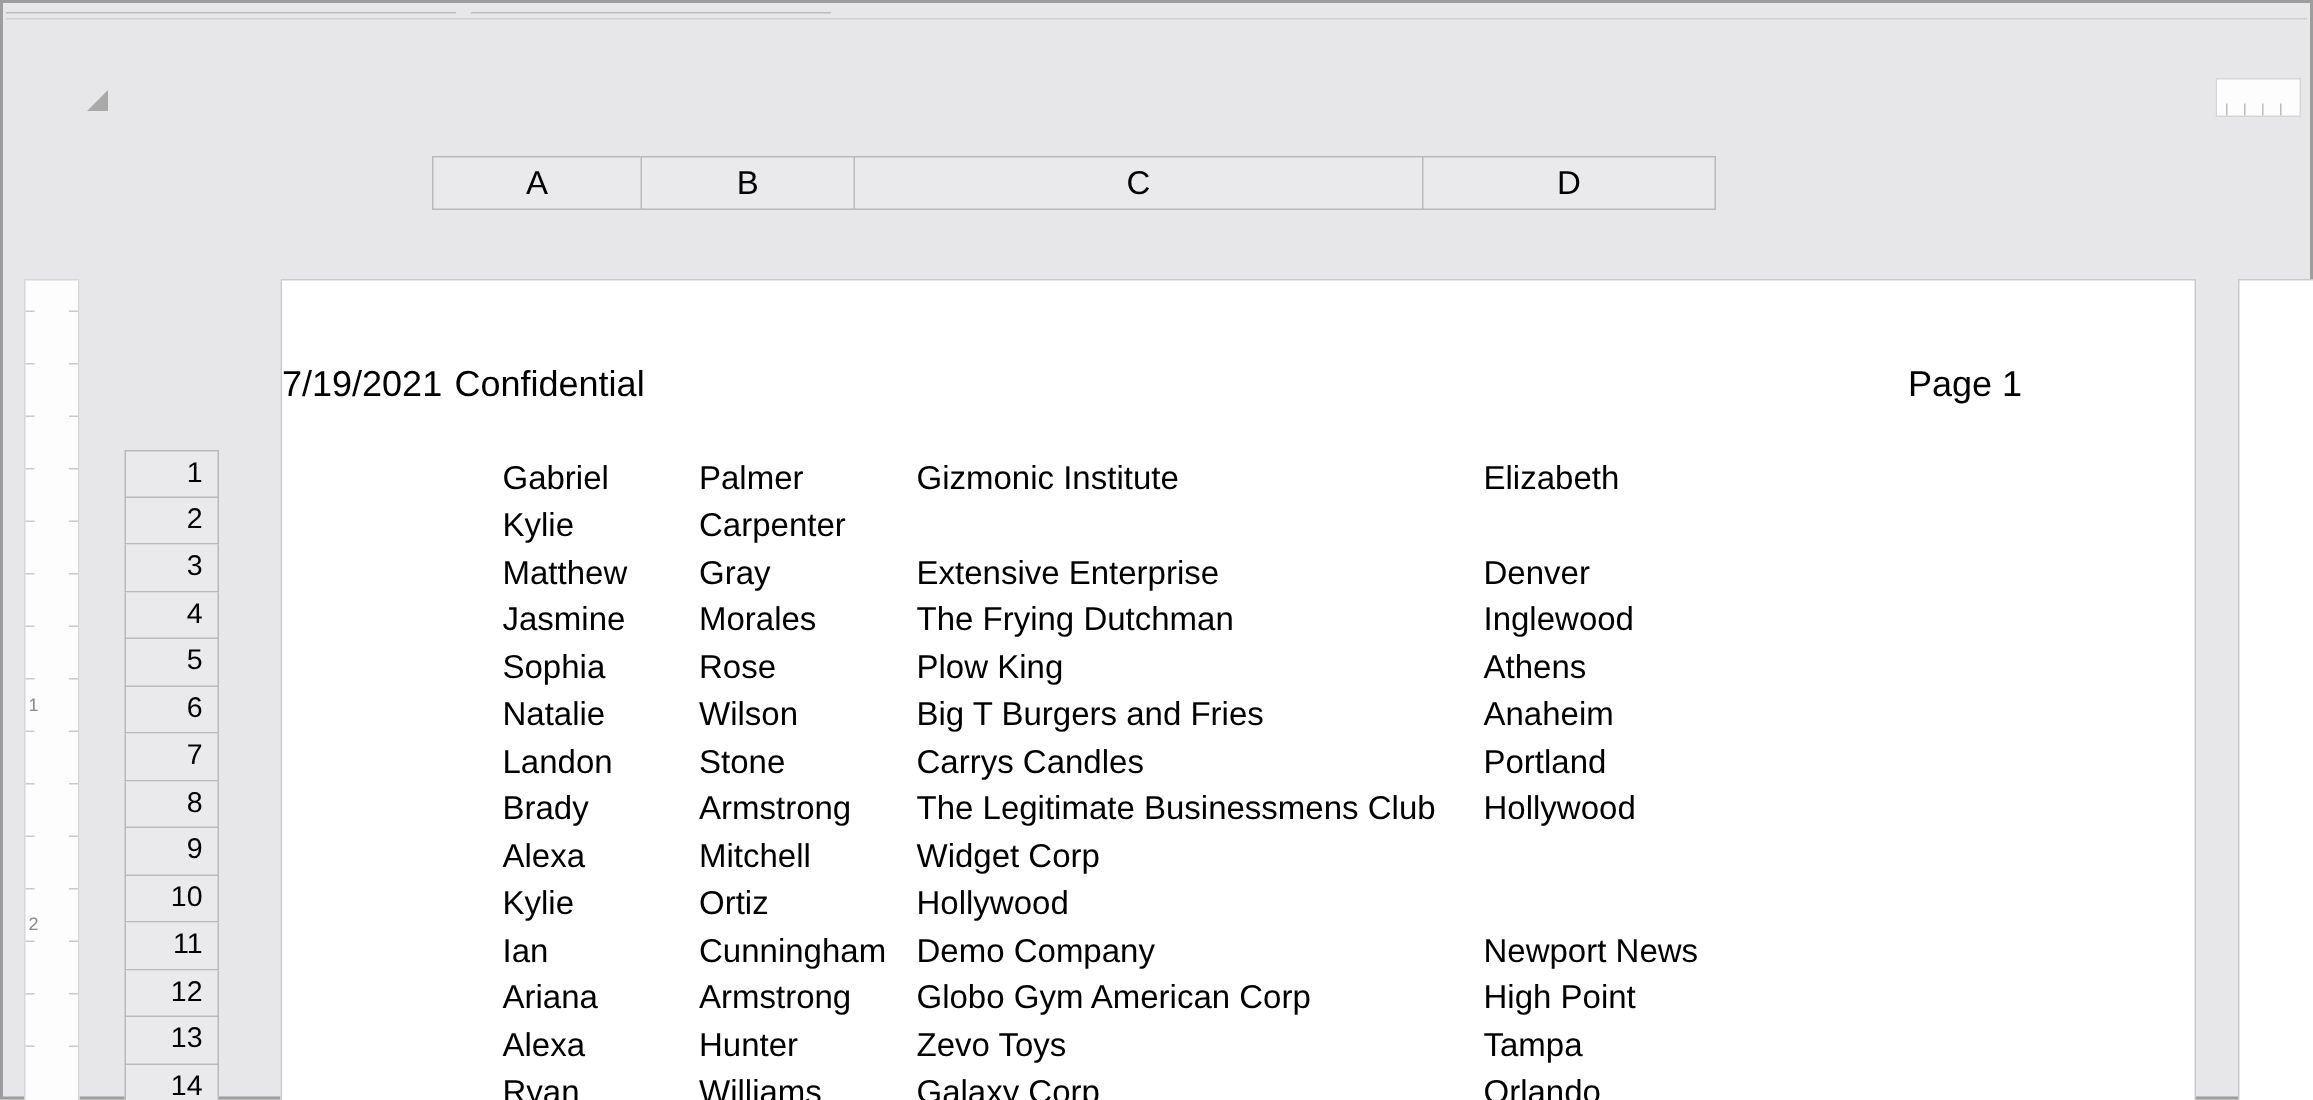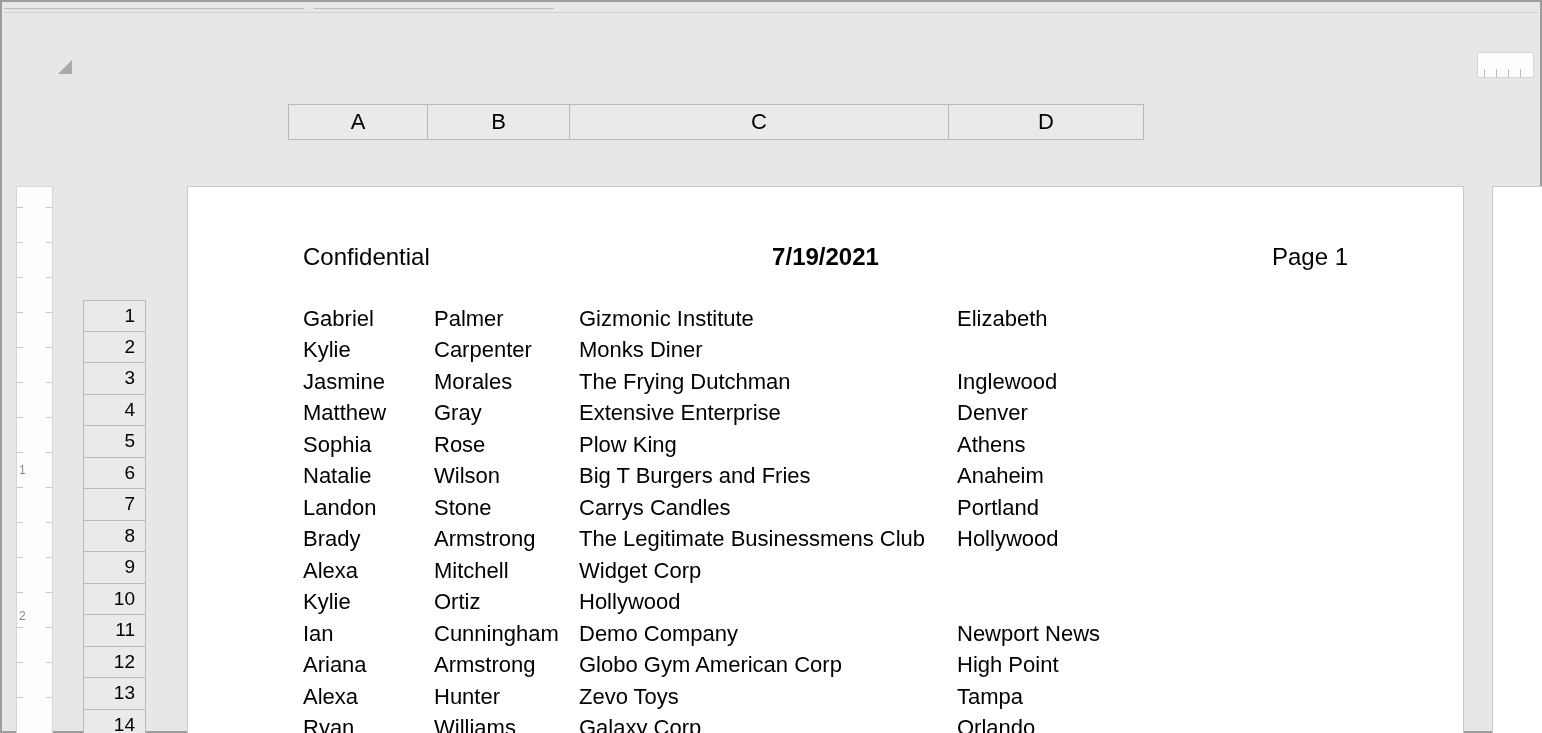--- a/index.html
+++ b/index.html
@@ -17,25 +17,25 @@
   .colhead{position:absolute;left:286px;top:102px;height:36px;display:flex;}
   .colcell{box-sizing:border-box;border:1px solid #b9b9bb;border-right:none;background:#eaeaec;display:flex;align-items:center;justify-content:center;font-size:22px;}
   .colcell:last-child{border-right:1px solid #b9b9bb;}
   
   .page{position:absolute;left:185px;top:184px;width:1275px;height:547px;background:#ffffff;border:1px solid #cacaca;}
   
   .nextpage{position:absolute;left:1490px;top:184px;width:50px;height:547px;background:#ffffff;border:1px solid #cacaca;}
   
   .pgheader{position:absolute;left:0;right:0;top:56px;font-size:24px;}
   .pgheader .hleft{position:absolute;left:115px;}
-  .pgheader .hcenter{position:absolute;left:0;right:0;text-align:center;font-weight:bold;}
+  .pgheader .hcenter{position:absolute;left:0;right:0;}
   .pgheader .hright{position:absolute;right:115px;}
   
   .data{position:absolute;left:115px;top:116px;}
-  .drow{height:31.5px;display:flex;align-items:center;white-space:nowrap;}
+  .drow{height:31.5px;display:flex;align-items:center;white-space:nowrap;margin-left:32px;}
   .cA{width:131px;font-size:22px;}
   .cB{width:145px;font-size:22px;}
   .cC{width:378px;font-size:22px;}
   .cD{width:200px;font-size:22px;}
   
   .vruler{position:absolute;left:14px;top:184px;width:35px;height:547px;background:#fdfdfd;border:1px solid #d6d6d6;}
   .vruler .vnum{position:absolute;left:2px;font-size:12px;color:#8a8a8a;}
   .vruler .vtick{position:absolute;left:0;width:6px;height:1px;background:#c9c9c9;}
   .vruler .vtickR{position:absolute;right:0;width:6px;height:1px;background:#c9c9c9;}
   
@@ -125,35 +125,34 @@
     <div class="data" id="data">
         <div class="drow">
           <div class="cA">Gabriel</div>
           <div class="cB">Palmer</div>
           <div class="cC">Gizmonic Institute</div>
           <div class="cD">Elizabeth</div>
         </div>
         <div class="drow">
           <div class="cA">Kylie</div>
           <div class="cB">Carpenter</div>
-          <div class="cC">Monks Diner</div>
+        </div>
+        <div class="drow">
+          <div class="cA">Matthew</div>
+          <div class="cB">Gray</div>
+          <div class="cC">Extensive Enterprise</div>
+          <div class="cD">Denver</div>
         </div>
         <div class="drow">
           <div class="cA">Jasmine</div>
           <div class="cB">Morales</div>
           <div class="cC">The Frying Dutchman</div>
           <div class="cD">Inglewood</div>
         </div>
         <div class="drow">
-          <div class="cA">Matthew</div>
-          <div class="cB">Gray</div>
-          <div class="cC">Extensive Enterprise</div>
-          <div class="cD">Denver</div>
-        </div>
-        <div class="drow">
           <div class="cA">Sophia</div>
           <div class="cB">Rose</div>
           <div class="cC">Plow King</div>
           <div class="cD">Athens</div>
         </div>
         <div class="drow">
           <div class="cA">Natalie</div>
           <div class="cB">Wilson</div>
           <div class="cC">Big T Burgers and Fries</div>
           <div class="cD">Anaheim</div>

